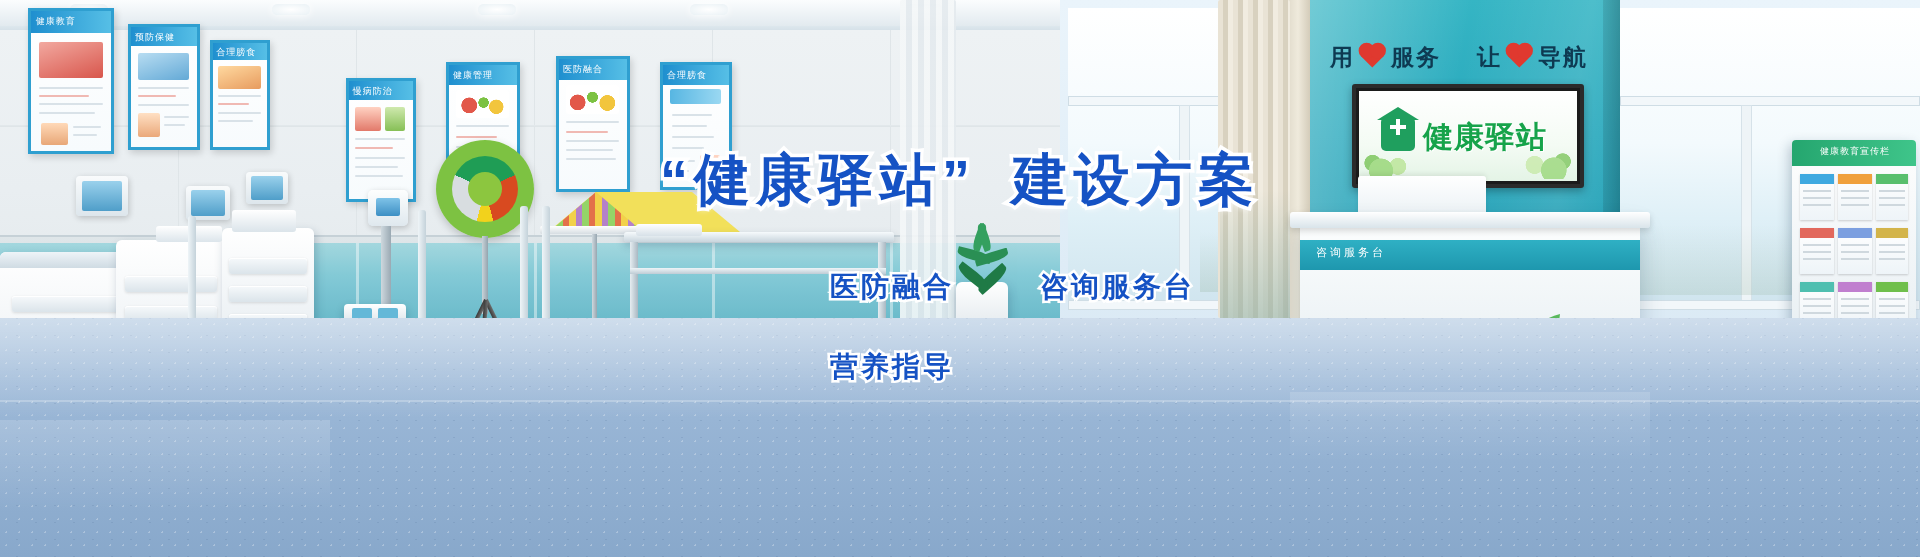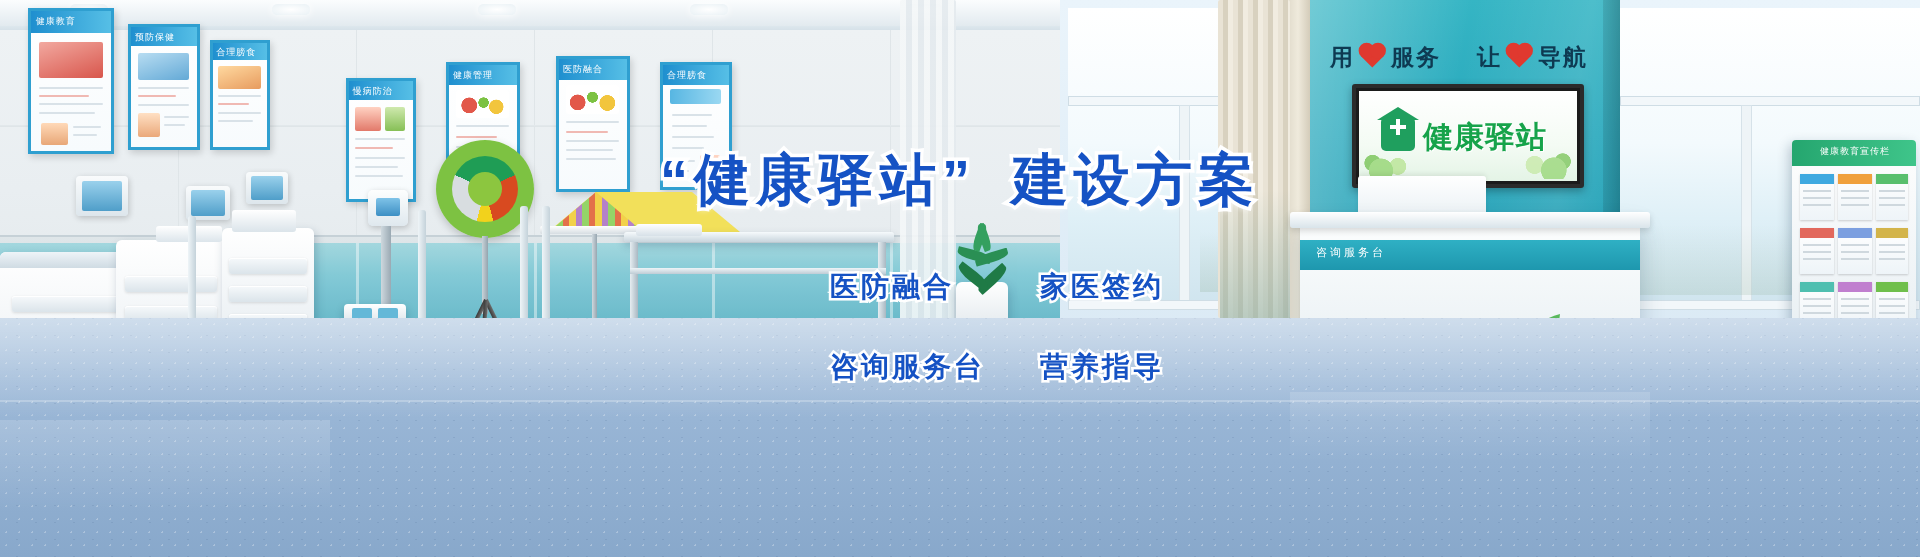--- a/index.html
+++ b/index.html
@@ -484,19 +484,18 @@
   <div class="abs" style="left:0;top:420px;width:330px;height:90px;opacity:.22;background:linear-gradient(180deg,rgba(255,255,255,.75),rgba(255,255,255,0))"></div>
   <div class="abs" style="left:1290px;top:392px;width:360px;height:70px;opacity:.18;background:linear-gradient(180deg,rgba(255,255,255,.8),rgba(255,255,255,0))"></div>
 
   <div class="abs" id="overlay">
     <div id="main-title">
       <span>“</span><span>健康驿站</span><span>”</span><span class="seg2">建设方案</span>
     </div>
 
     <div id="sub-grid">
       <div class="sublabel">医防融合</div>
-      <div class="sublabel">家医签约</div>
       <div class="sublabel">咨询服务台</div>
       <div class="sublabel">营养指导</div>
     </div>
   </div>
 
 </div>
 
 </body></html>

